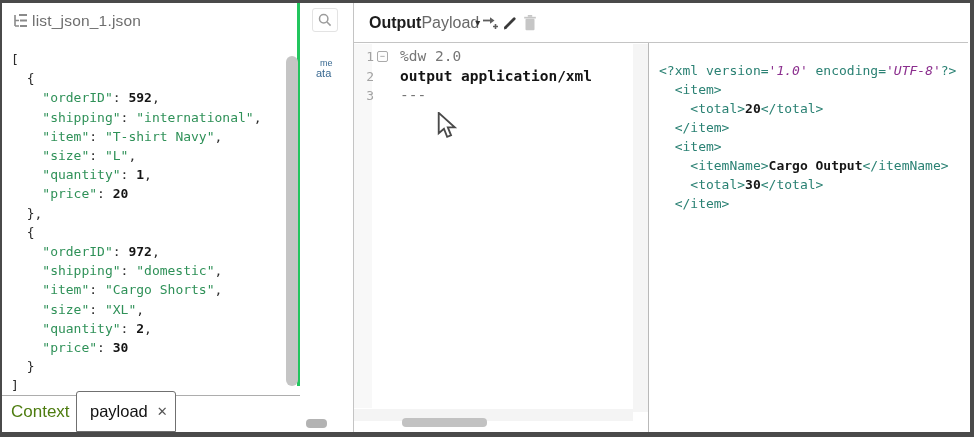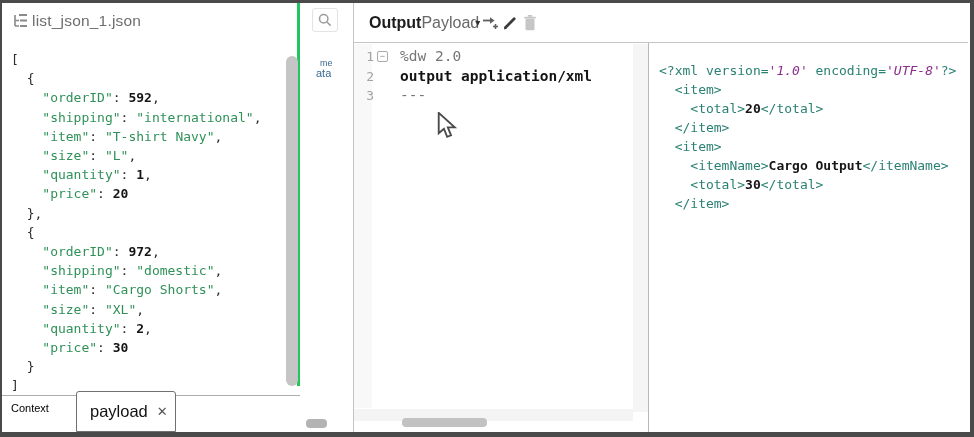--- a/index.html
+++ b/index.html
@@ -24,21 +24,21 @@
   .tk-c{color:#161616;font-weight:bold;}
   .tk-ln{display:inline-block;width:14px;text-align:right;margin-right:26px;color:#a3a3a3;font-size:13px;}
 
   
   .input-panel{position:absolute;left:0;top:0;width:298px;height:383px;background:#fff;border-right:3px solid #22c55e;}
   .input-title{position:absolute;left:30px;top:9px;font-size:15.5px;color:#6e6e6e;letter-spacing:.2px;}
   .tree-icon{position:absolute;left:8px;top:8px;width:20px;height:19px;}
   .json-code{position:absolute;left:9px;top:47px;font-size:13px;line-height:19.2px;}
   .input-vscroll{position:absolute;left:284px;top:53px;width:12px;height:330px;background:#c5c5c5;border-radius:6px;}
   .tabline{position:absolute;left:0;top:392px;width:298px;height:0;border-top:1px solid #adadad;}
-  .tab-context{position:absolute;left:9px;top:399px;font-size:11px;color:#000000;}
+  .tab-context{position:absolute;left:9px;top:399px;font-size:17px;color:#4d7c0f;}
   .tab-payload{position:absolute;left:74px;top:388px;width:100px;height:41px;background:#fff;border:1px solid #707070;border-radius:3px 3px 0 0;display:flex;align-items:center;padding-left:13px;gap:9px;}
   .tab-payload .lbl{font-size:16.5px;color:#111;}
   .tab-payload .close{font-size:13px;color:#555;}
 
   
   .strip{position:absolute;left:298px;top:0;width:54px;height:429px;background:#fff;border-right:1px solid #c4c4c4;}
   .searchbox{position:absolute;left:12px;top:5px;width:26px;height:24px;border:1px solid #e3e3e3;border-radius:3px;display:flex;align-items:center;justify-content:center;background:#fff;}
   .lk{position:absolute;color:#3a6a92;font-family:"Liberation Sans",sans-serif;cursor:pointer;margin-top:20px;}
   .lk1{left:20px;top:35px;font-size:9px;}
   .lk2{left:16px;top:44px;font-size:11px;}

